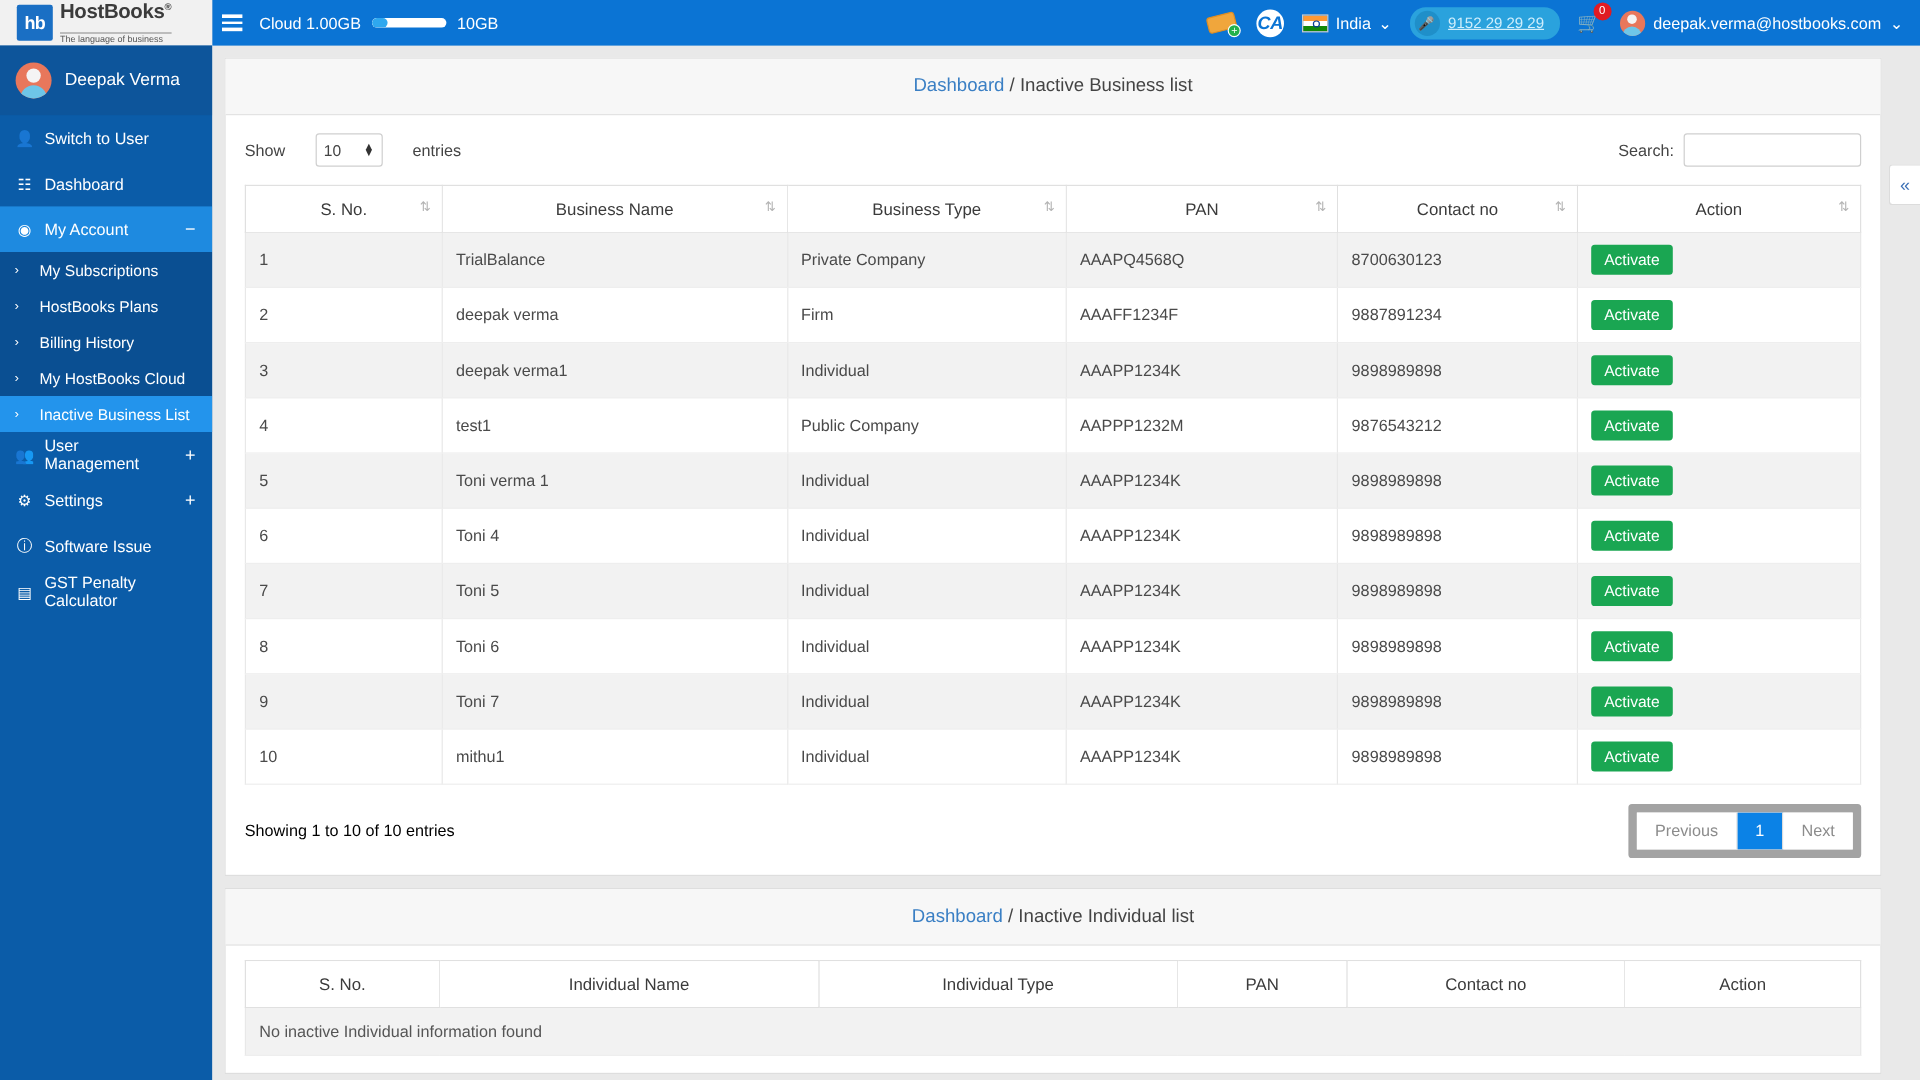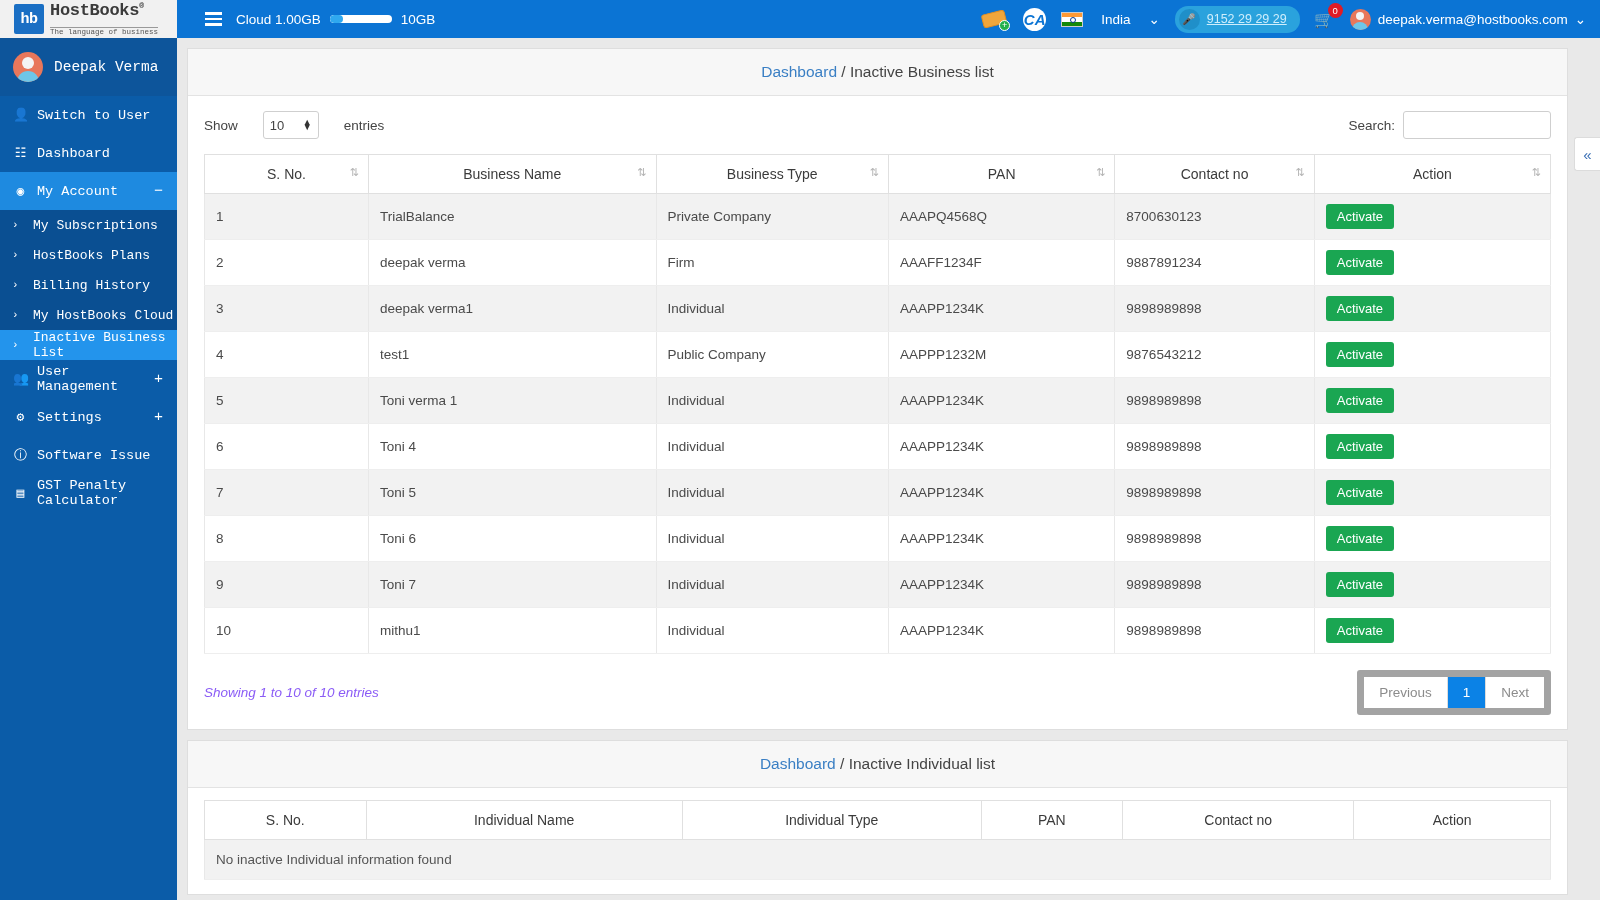--- a/index.html
+++ b/index.html
@@ -10,21 +10,20 @@
     overflow: hidden;
   }
   .app { position: relative; width: 1600px; height: 900px; display: flex; }
 
   
   .sidebar {
     width: 177px; height: 900px; flex: 0 0 177px;
     background: #0b5ca8;
     display: flex; flex-direction: column;
     overflow: hidden;
-    font-family: Liberation Mono, monospace;
   }
   .logo-box {
     height: 38px; background: #f1f1f1;
     display: flex; align-items: center; padding-left: 14px;
   }
   .logo-mark {
     width: 30px; height: 30px; background: #1a6fc4;
     color: #fff; font-size: 15px; font-weight: bold;
     display: flex; align-items: center; justify-content: center;
     border-radius: 2px; letter-spacing: -.5px;
@@ -74,21 +73,21 @@
   .nav-sub .chev { font-size: 11px; width: 12px; flex: 0 0 12px; }
   .nav-sub.active { background: #2394ec; }
   .nav-plus { margin-left: auto; margin-right: 14px; font-size: 15px; }
 
   
   .main { flex: 1 1 auto; height: 900px; display: flex; flex-direction: column;
           background: #e9e9e9; position: relative; }
 
   .topbar {
     height: 38px; background: #0b74d4; display: flex; align-items: center;
-    padding-left: 28px; color: #fff; flex: 0 0 38px;
+    padding-left: 8px; color: #fff; flex: 0 0 38px;
   }
   .hamburger { display: flex; flex-direction: column; gap: 3px; cursor: pointer; margin-right: 14px; }
   .hamburger span { display: block; width: 17px; height: 2.4px; background: #fff; }
   .cloud-label { font-size: 13.5px; }
   .cloud-bar {
     width: 62px; height: 8px; border-radius: 4px; background: #fff;
     margin: 0 9px; overflow: hidden; position: relative;
   }
   .cloud-bar-fill { position: absolute; left:0; top:0; bottom:0; width: 22%; background: #2fa8ef; border-radius:4px; }
   .cloud-max { font-size: 13.5px; }
@@ -117,21 +116,21 @@
   .flag {
     width: 22px; height: 15px; display: inline-block; border: 1px solid #ccc;
     background: linear-gradient(to bottom, #ff9933 0 33.3%, #ffffff 33.3% 66.6%, #138808 66.6% 100%);
     position: relative; flex: 0 0 22px;
   }
   .flag::after {
     content: ""; position: absolute; left: 50%; top: 50%;
     width: 4px; height: 4px; margin: -2px 0 0 -2px;
     border: 1px solid #0a3d91; border-radius: 50%;
   }
-  .country { display: flex; align-items: center; gap: 18px; font-size: 13.5px; cursor: pointer; }
+  .country { display: flex; align-items: center; gap: 6px; font-size: 13.5px; cursor: pointer; }
   .phone-pill {
     display: flex; align-items: center; gap: 7px;
     background: #2aa2dd; border-radius: 13px; padding: 3px 13px 3px 4px;
     cursor: pointer;
   }
   .phone-circle {
     width: 21px; height: 21px; border-radius: 50%; background: #1f8fc9;
     display: flex; align-items: center; justify-content: center; font-size: 11px;
   }
   .phone-num { font-size: 12.5px; color: #cfeefc; text-decoration: underline; }
@@ -187,21 +186,21 @@
     border-bottom: 1px solid #eee;
   }
   tbody tr:nth-child(odd) { background: #f2f2f2; }
   tbody tr:nth-child(even) { background: #fff; }
   .btn-activate {
     background: #1aa652; color: #fff; border: none; border-radius: 3px;
     font-size: 13px; padding: 5px 11px; cursor: pointer;
     font-family: "Liberation Sans", sans-serif;
   }
   .table-footer { display: flex; align-items: center; margin-top: 16px; }
-  .showing { font-size: 13.5px; color: #8b5cf6; font-style: italic; }
+  .showing { font-size: 13.5px; color: #000000; }
   .pager { margin-left: auto; display: flex; border: 7px solid #a3a3a3; border-radius: 3px; overflow: hidden; align-items: center; }
   .pager div {
     padding: 8px 15px; font-size: 13.5px; color: #8c8c8c; cursor: pointer;
     border-right: 1px solid #dcdcdc; background: #fff;
   }
   .pager div:last-child { border-right: none; }
   .pager div.current { background: #0b82e6; color: #fff; }
 
   .empty-row td { background: #f2f2f2; color: #555; padding: 12px 11px; }
 

